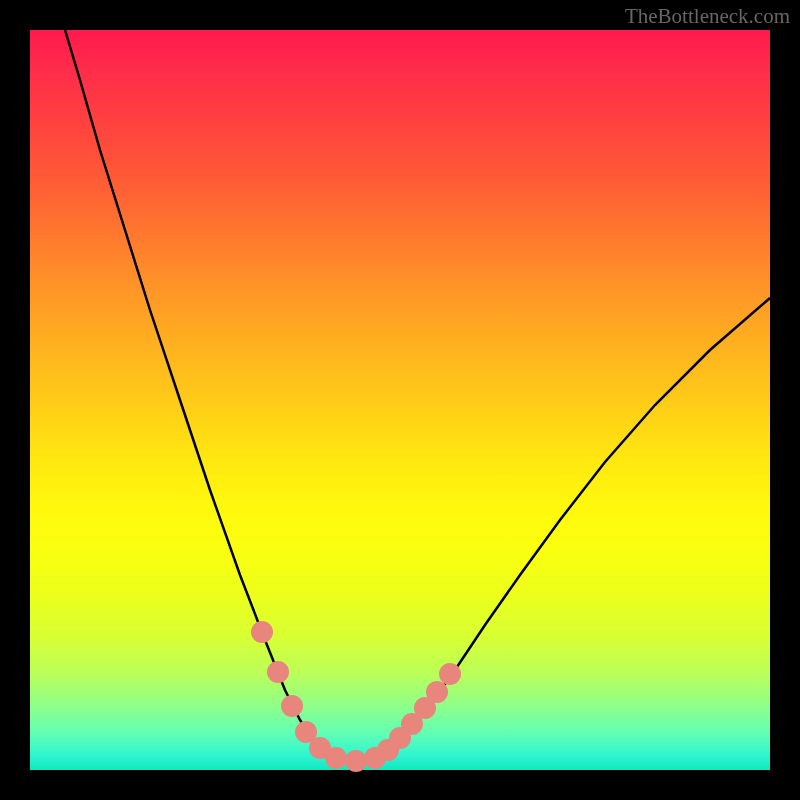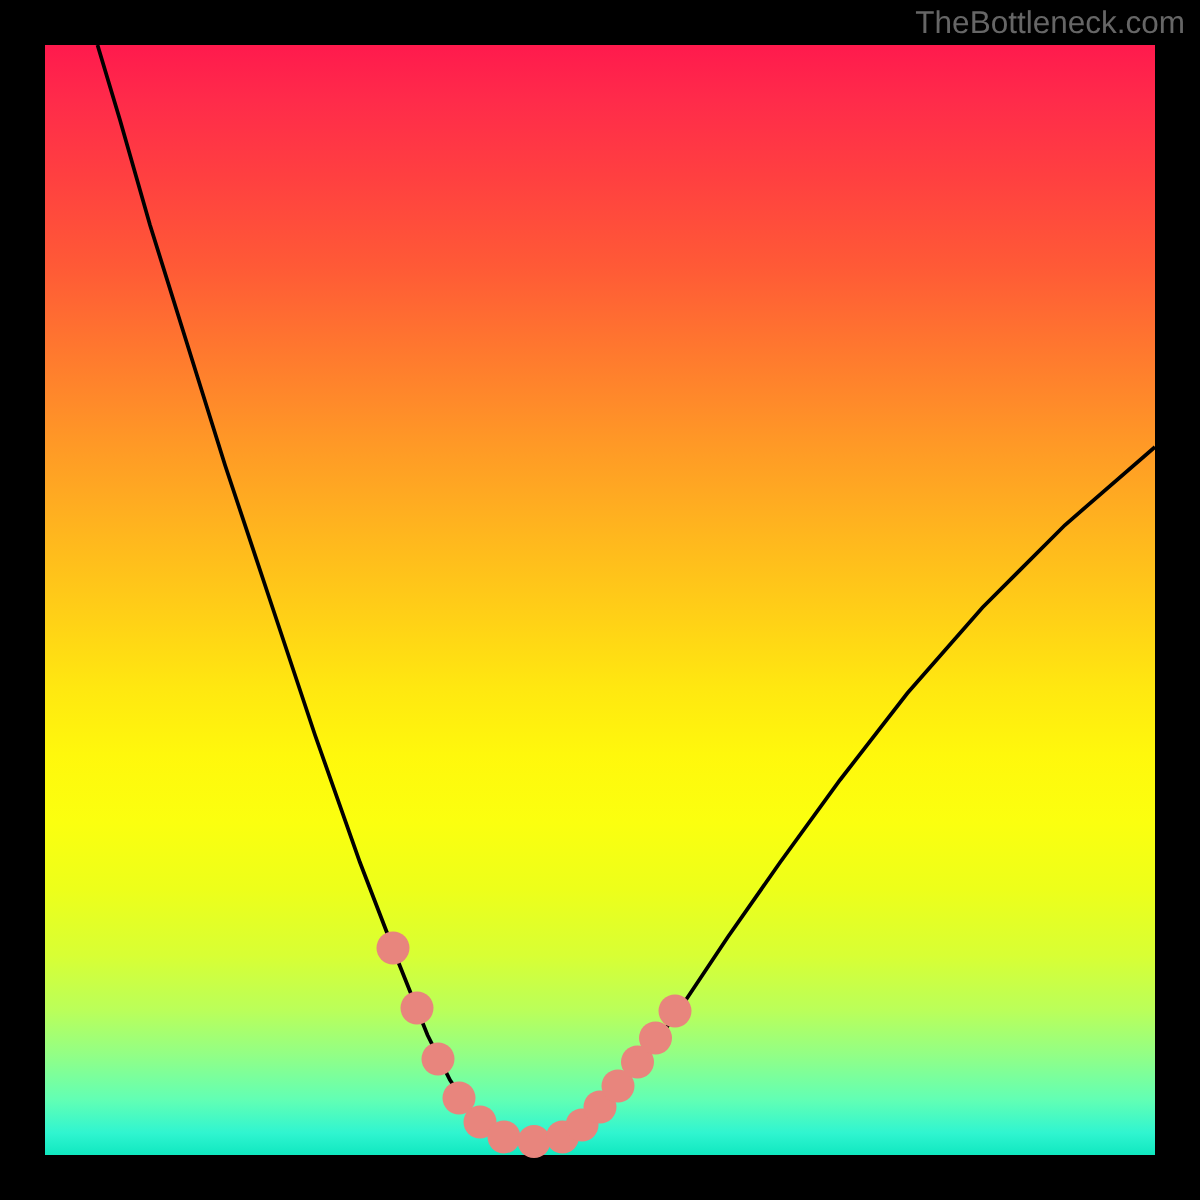--- a/index.html
+++ b/index.html
@@ -12,21 +12,21 @@
       height: 800px;
       background: #000000;
       position: relative;
       overflow: hidden;
     }
     .watermark {
       position: absolute;
       top: 4px;
       right: 10px;
       color: #666666;
-      font-family: Liberation Sans, sans-serif;
+      font-family: Liberation Serif, serif;
       font-size: 21px;
       z-index: 10;
     }
     .plot-area {
       position: absolute;
       top: 30px;
       left: 30px;
       width: 740px;
       height: 740px;
       background: linear-gradient(to bottom,

